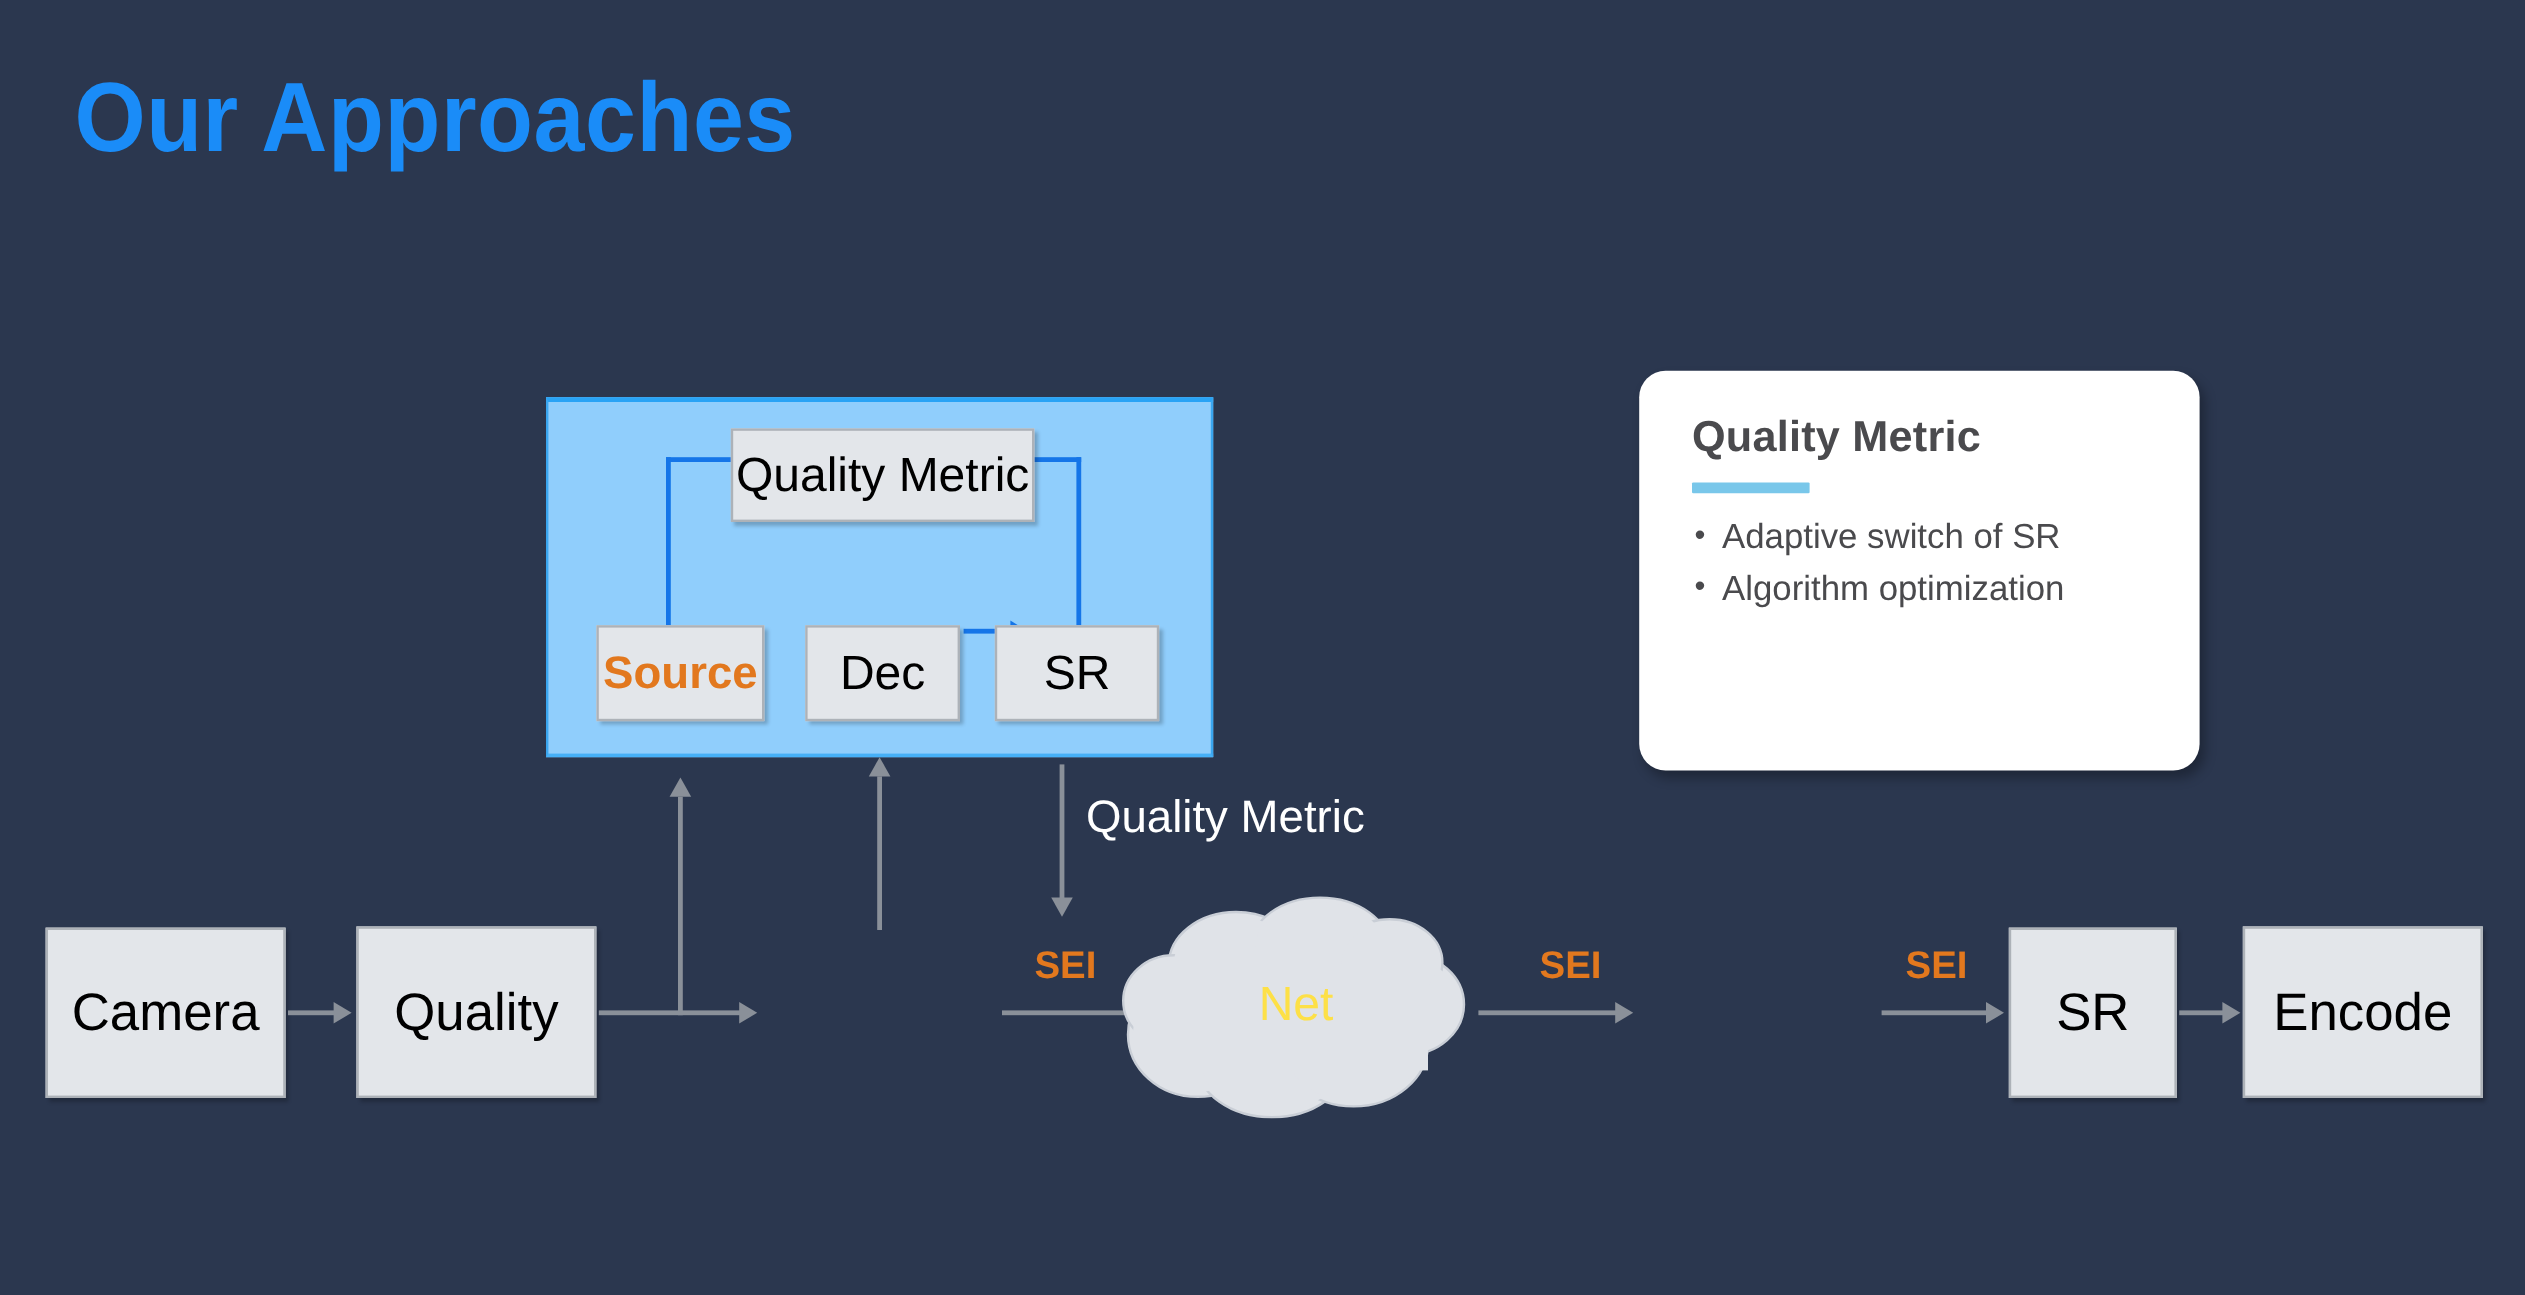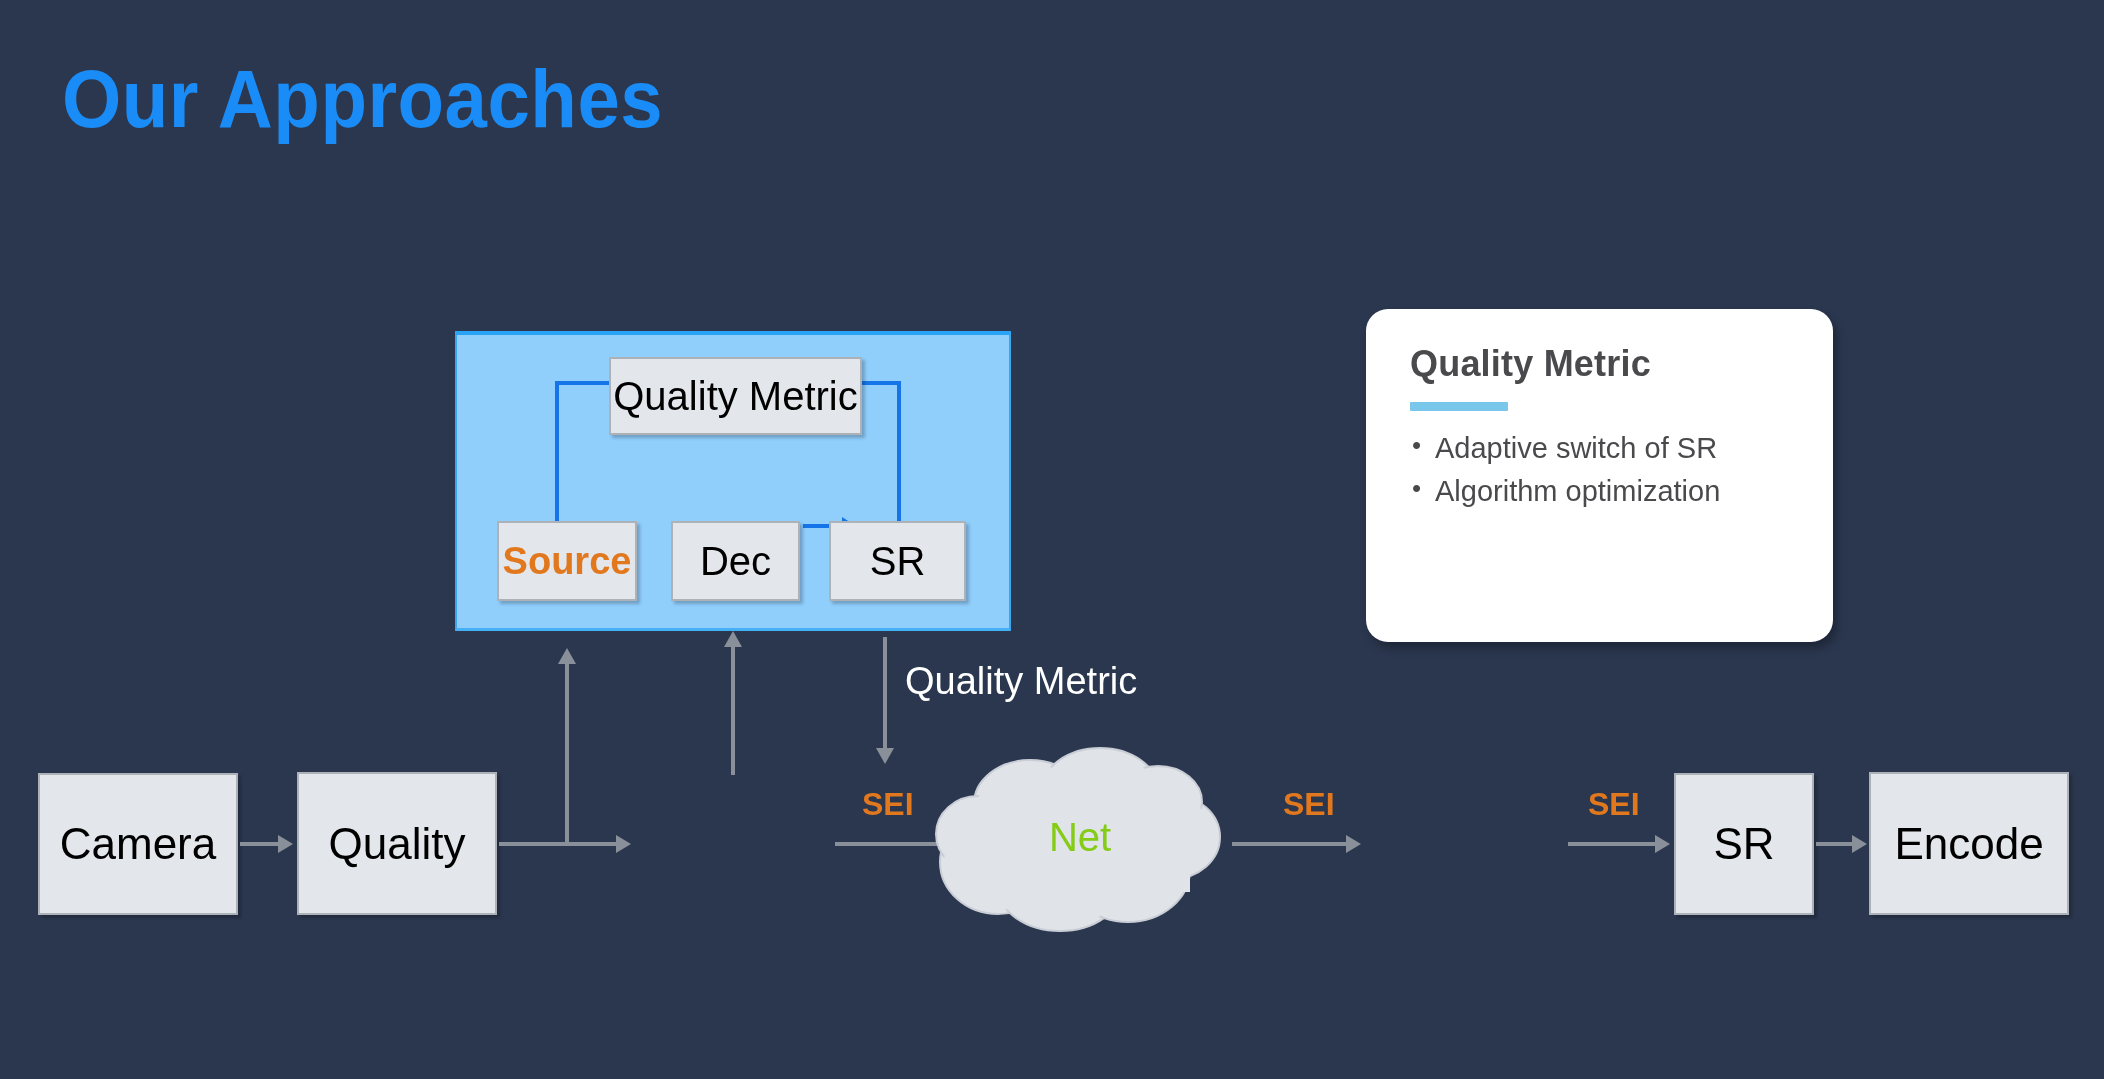--- a/index.html
+++ b/index.html
@@ -93,21 +93,21 @@
     height: 190px;
   }
   .cloud-label {
     position: absolute;
     left: 0; top: 0;
     width: 320px; height: 190px;
     display: flex;
     align-items: center;
     justify-content: center;
     font-size: 40px;
-    color: #84cc16;
+    color: #fde047;
     z-index: 3;
     pointer-events: none;
   }
 
   
   .line-h {
     position: absolute;
     height: 4px;
     background: #8a9099;
   }

